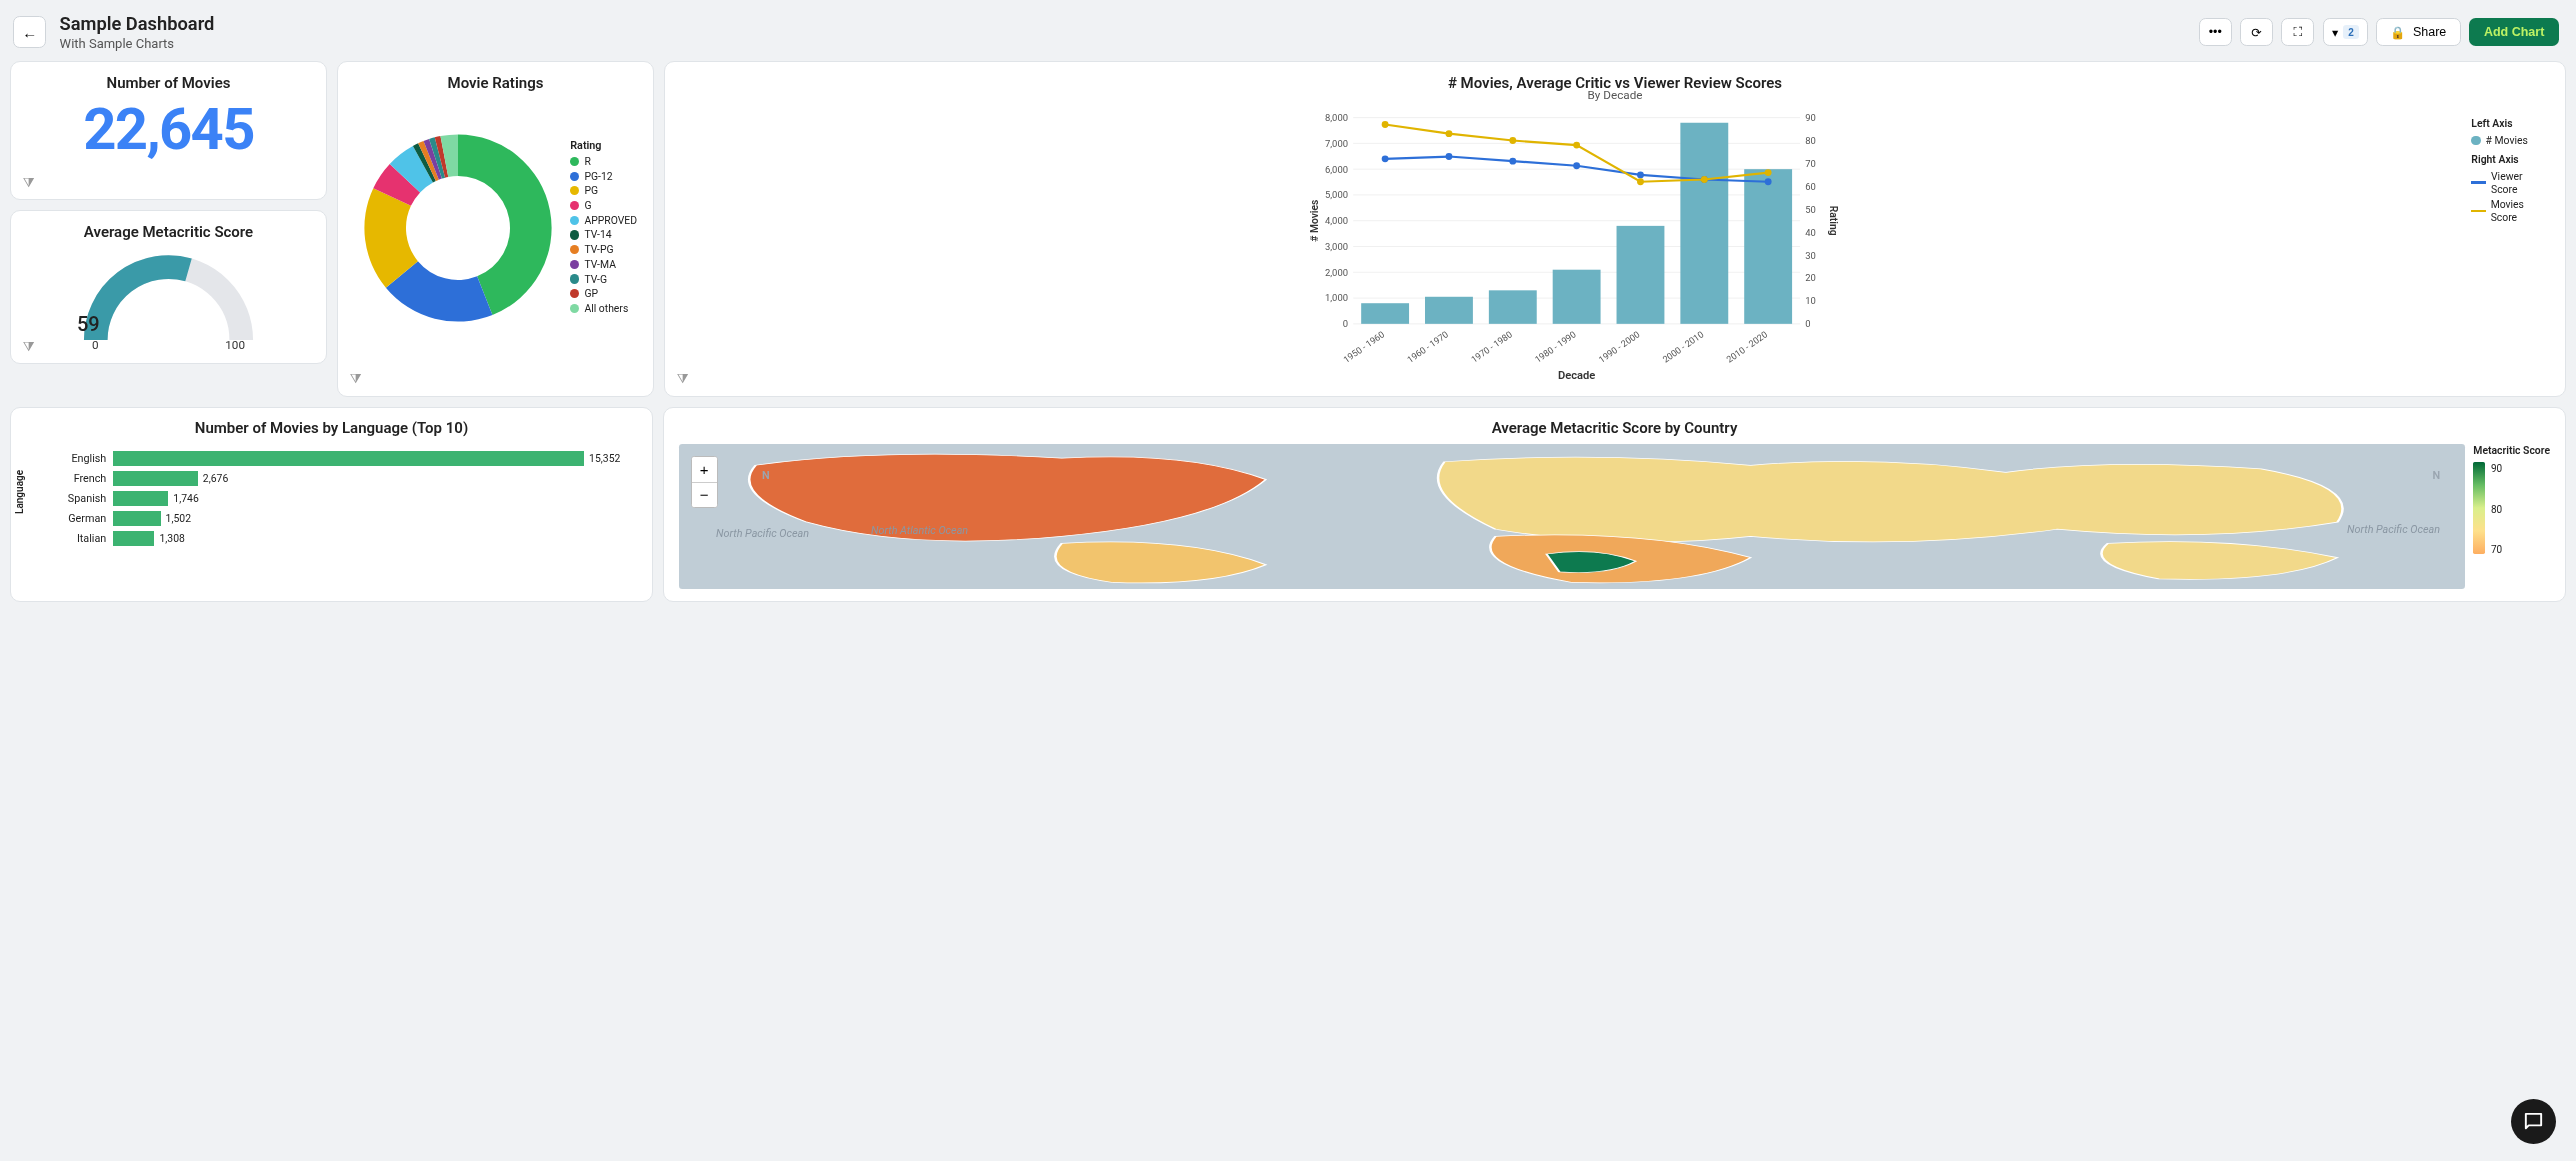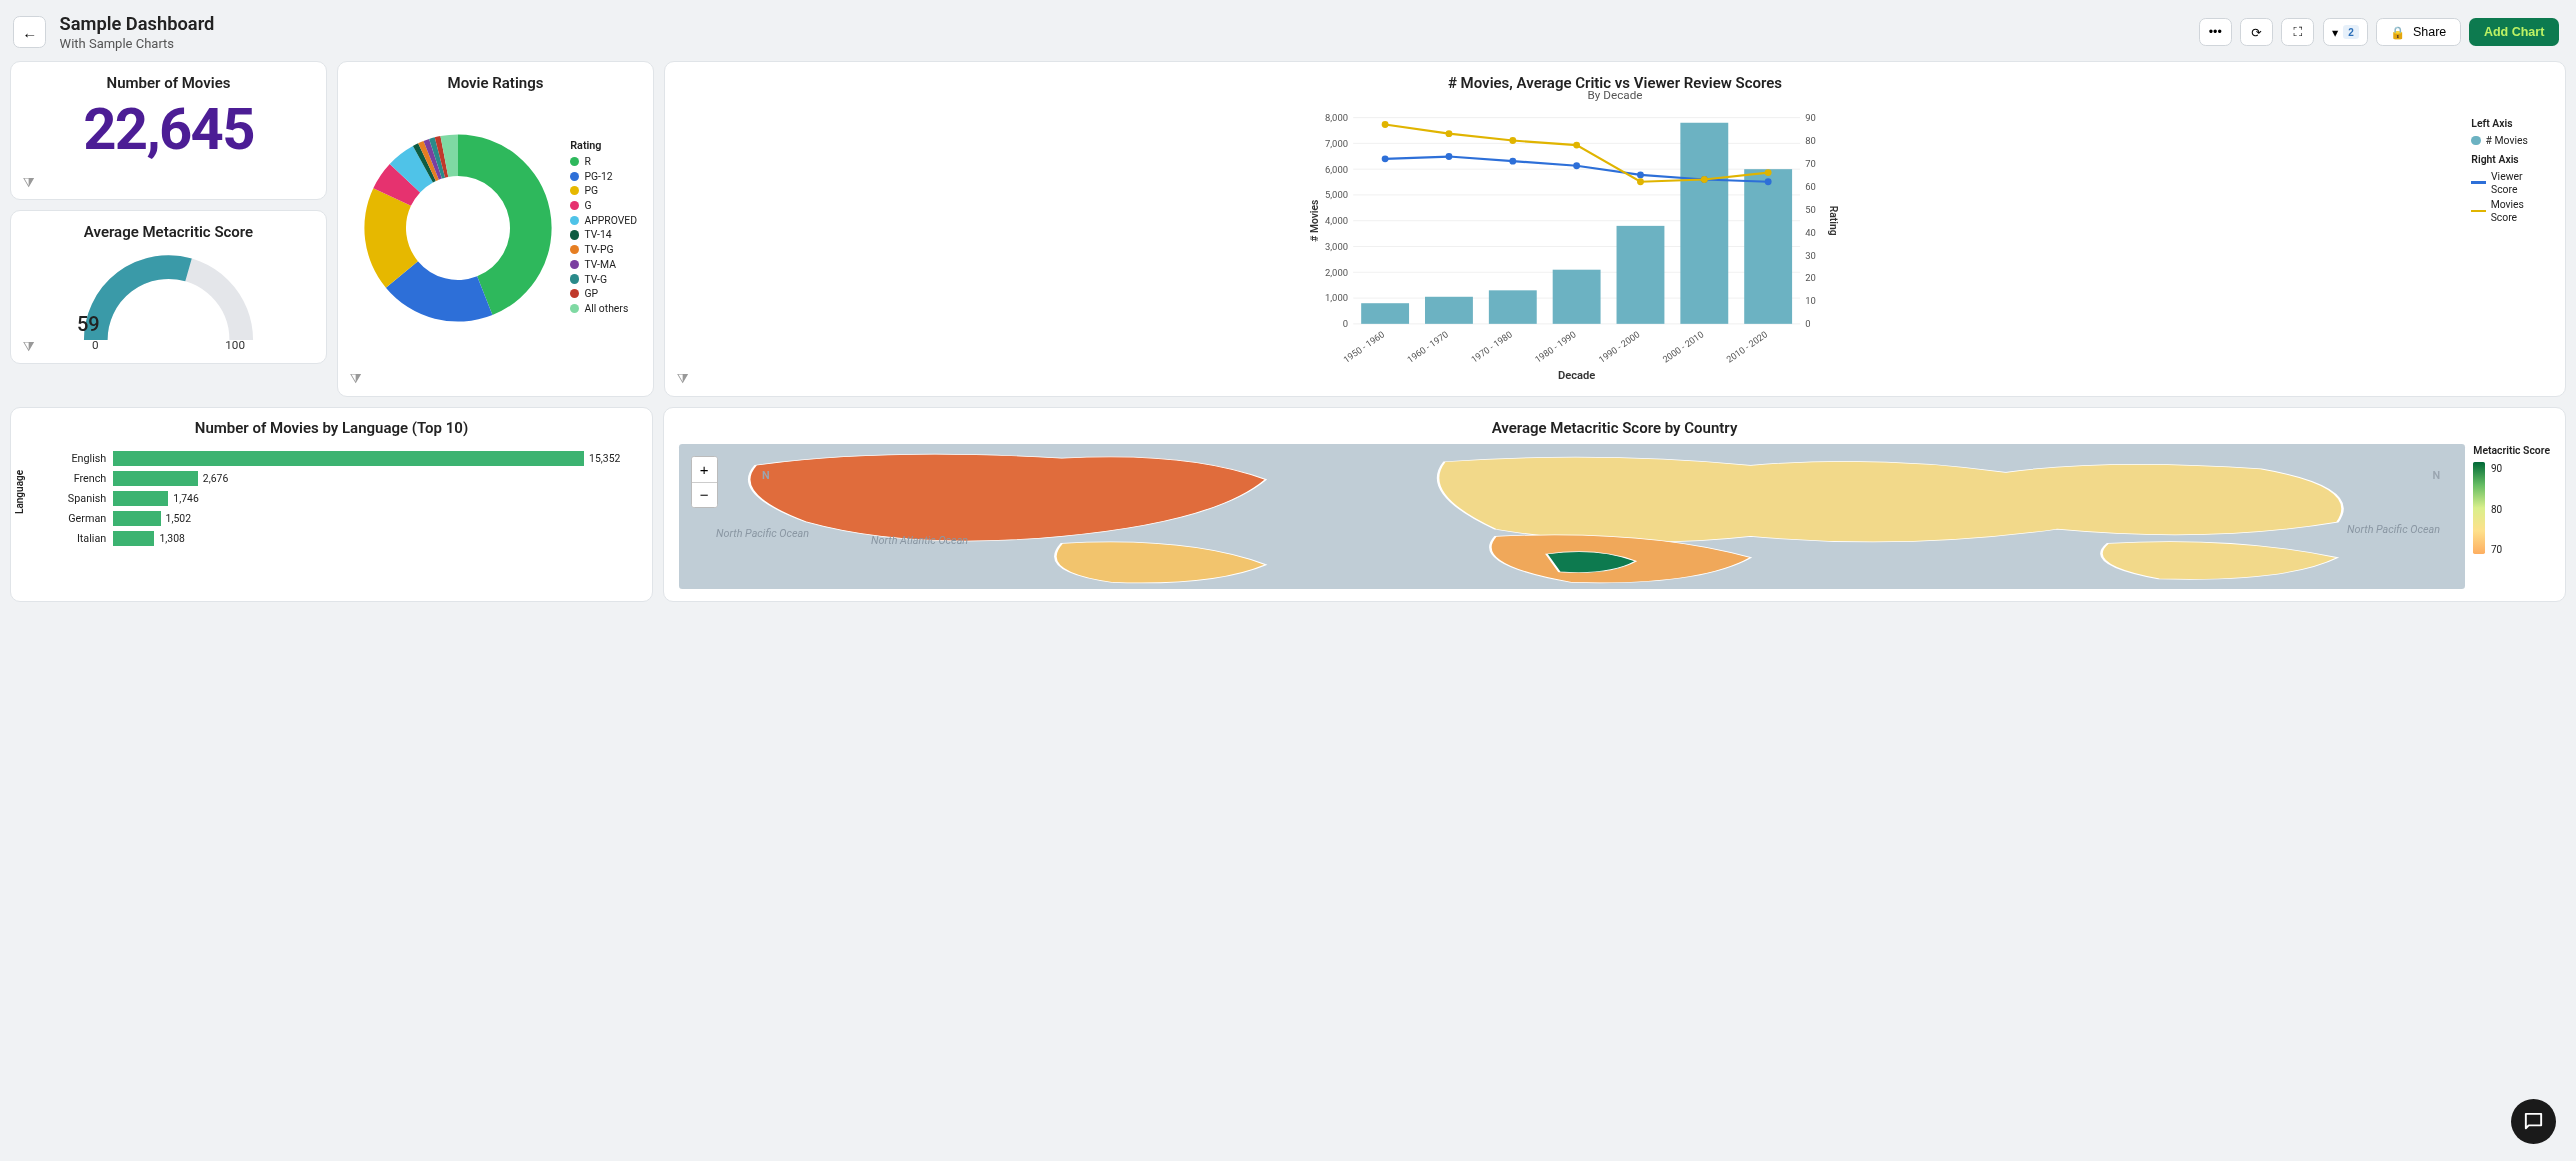--- a/index.html
+++ b/index.html
@@ -88,21 +88,21 @@
     position: absolute;
     left: 11.7px;
     bottom: 8.3px;
     color: #999;
     font-size: 13.3px;
   }
   .col-left { display: flex; flex-direction: column; gap: 10px; }
   .kpi-value {
     font-size: 58px;
     font-weight: 700;
-    color: #4c1d95;
+    color: #3b82f6;
     text-align: center;
     line-height: 1.1;
     margin: 6.7px 0 25px 0;
     letter-spacing: -1.7px;
   }
   .gauge-wrap { position: relative; width: 183px; margin: 8.3px auto 0 auto; }
   .gauge-labels { display: flex; justify-content: space-between; font-size: 11.7px; color: #333; margin-top: 1.7px; padding: 0 15px;}
   .gauge-value { font-size: 20px; font-weight: 500; margin-top: -40px; }
   
   .donut-wrap { display: flex; align-items: center; justify-content: center; gap: 8.3px; padding: 8.3px 0;}
@@ -425,21 +425,21 @@
         <svg viewBox="0 0 700 200" width="100%" height="142" preserveAspectRatio="none">
 
           <path d="M 30 30 Q 80 5 150 20 Q 200 10 230 50 Q 210 110 150 130 Q 90 150 50 110 Q 20 70 30 30 Z" fill="#e06c3c" stroke="#fff" stroke-width="1"></path>
           <path d="M 150 140 Q 200 130 230 170 Q 210 200 170 195 Q 140 180 150 140 Z" fill="#f2c46d" stroke="#fff" stroke-width="1"></path>
           <path d="M 300 25 Q 360 10 420 30 Q 470 15 520 40 Q 560 20 620 35 Q 660 60 650 110 Q 600 140 540 120 Q 480 150 420 130 Q 370 150 320 120 Q 290 70 300 25 Z" fill="#f2d98a" stroke="#fff" stroke-width="1"></path>
           <path d="M 320 130 Q 380 120 420 160 Q 400 200 350 195 Q 310 170 320 130 Z" fill="#f0a85a" stroke="#fff" stroke-width="1"></path>
           <path d="M 340 155 Q 360 145 375 165 Q 365 185 345 180 Z" fill="#0d7a4f" stroke="#fff" stroke-width="1"></path>
           <path d="M 560 140 Q 610 130 650 160 Q 630 195 580 190 Q 550 170 560 140 Z" fill="#f2d98a" stroke="#fff" stroke-width="1"></path>
         </svg>
         <div class="ocean-label" style="top:83px;left:37px">North Pacific Ocean</div>
-        <div class="ocean-label" style="top:90px;left:192px">North Atlantic Ocean</div>
+        <div class="ocean-label" style="top:80px;left:192px">North Atlantic Ocean</div>
         <div class="ocean-label" style="top:79px;right:25px">North Pacific Ocean</div>
         <div class="ocean-label" style="top:25px;left:83px;font-style:normal;font-weight:600;color:#9aa5b0">N</div>
         <div class="ocean-label" style="top:25px;right:25px;font-style:normal;font-weight:600;color:#9aa5b0">N</div>
       </div>
       <div class="map-legend">
         <div class="map-legend-title">Metacritic Score</div>
         <span class="grad-bar"></span>
         <span class="grad-ticks">
           <span>90</span>
           <span>80</span>

